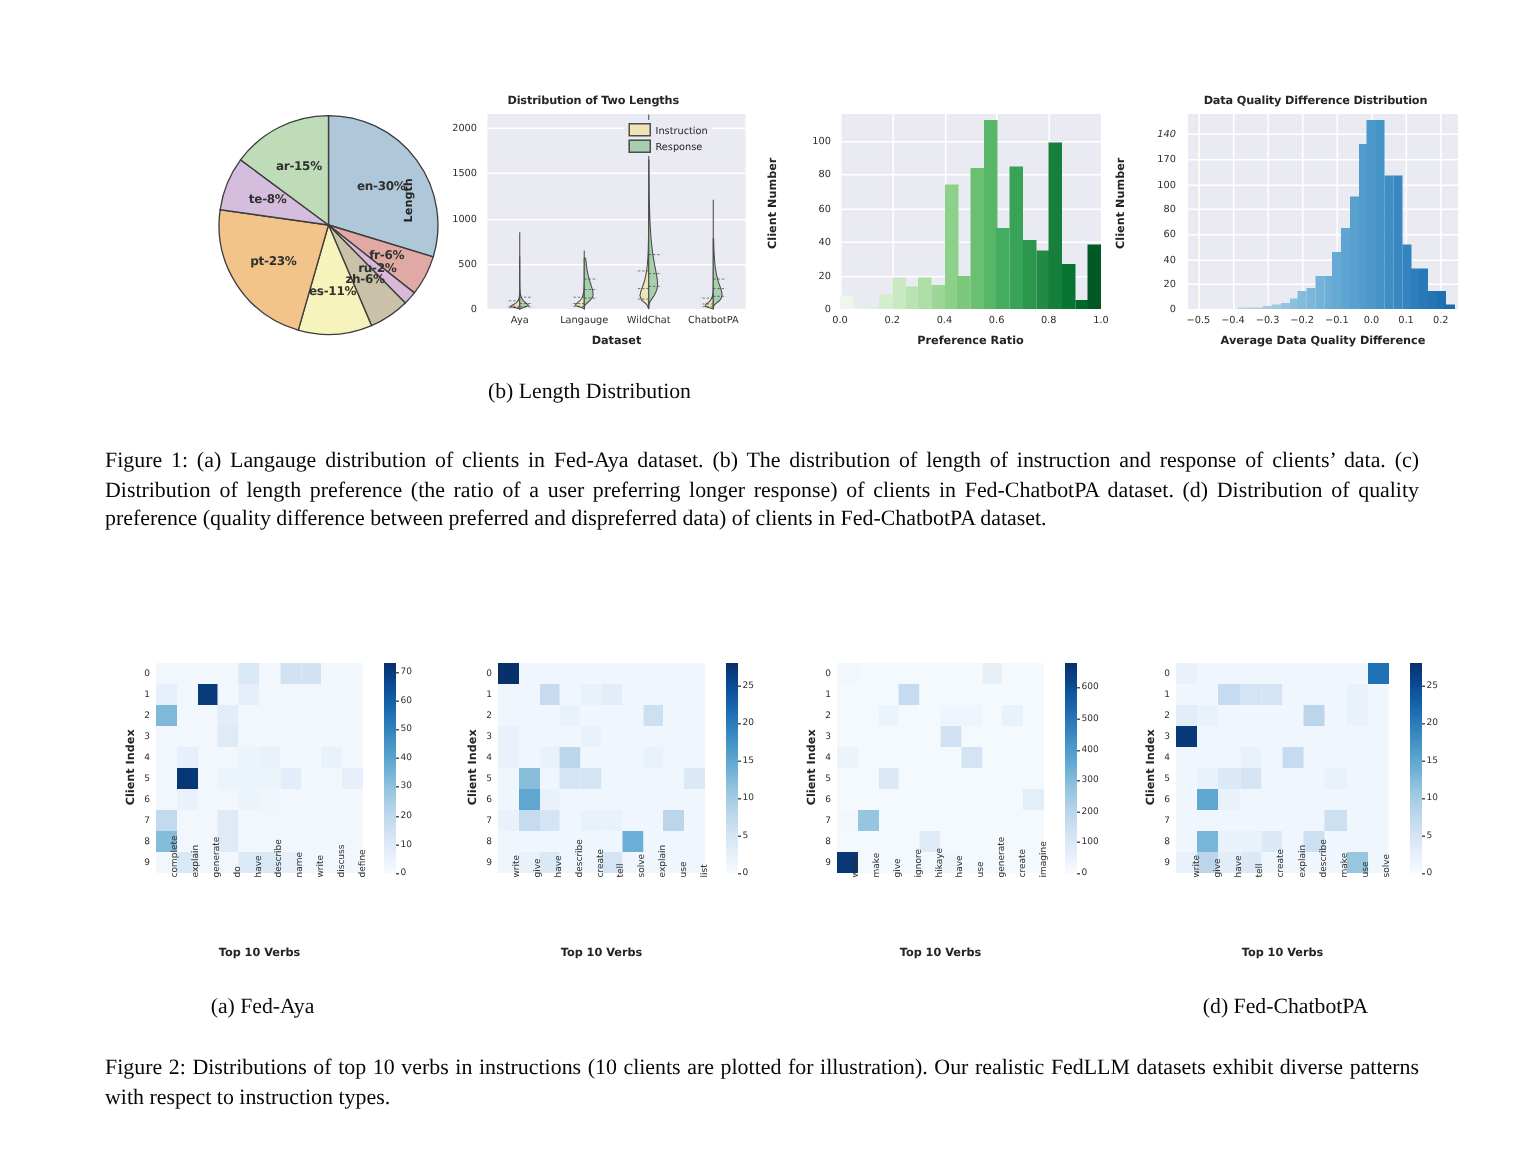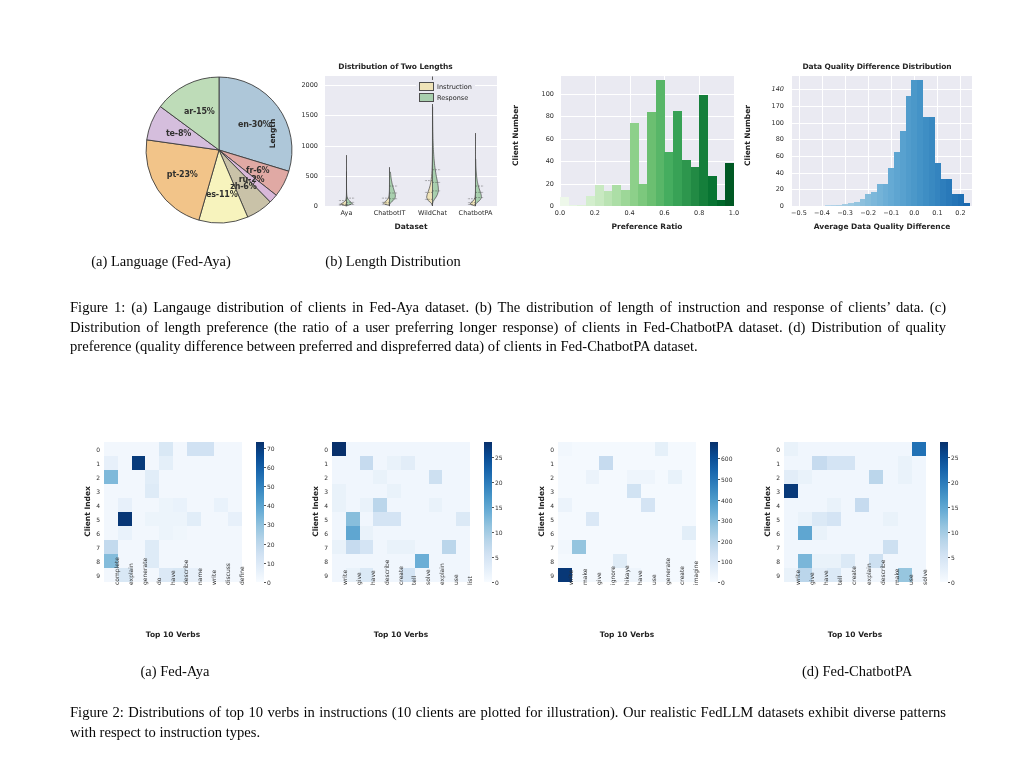--- a/index.html
+++ b/index.html
@@ -145,21 +145,21 @@
         </div>
       <div class="axname" style="left:47px;width:172px;top:160px;text-align:center;">Dataset</div>
       <div class="axname vert" style="left:-6px;top:72px;width:40px;text-align:center;margin-left:-20px;margin-top:-5px;">Length</div>
       <div id="violin-ticks">
           <div class="ytick" style="left:10px;width:30px;top:144px;">0</div>
           <div class="ytick" style="left:10px;width:30px;top:113.76744186046511px;">500</div>
           <div class="ytick" style="left:10px;width:30px;top:83.53488372093022px;">1000</div>
           <div class="ytick" style="left:10px;width:30px;top:53.30232558139535px;">1500</div>
           <div class="ytick" style="left:10px;width:30px;top:23.069767441860463px;">2000</div>
           <div class="xtick" style="left:68.5px;top:147px;">Aya</div>
-          <div class="xtick" style="left:111.5px;top:147px;">ChatbotIT</div>
+          <div class="xtick" style="left:111.5px;top:147px;">Langauge</div>
           <div class="xtick" style="left:154.5px;top:147px;">WildChat</div>
           <div class="xtick" style="left:197.5px;top:147px;">ChatbotPA</div>
         </div>
       <div class="legend" style="left:138px;top:18px;">
         <div class="lgrow">
           <span class="lgsw" style="background:#efe3b8;"></span>
           <span class="lgtx">Instruction</span>
         </div>
         <div class="lgrow">
           <span class="lgsw" style="background:#a8cfae;"></span>
@@ -283,21 +283,20 @@
           <div class="xtick" style="left:103.0769230769231px;top:147px;">−0.3</div>
           <div class="xtick" style="left:126.15384615384615px;top:147px;">−0.2</div>
           <div class="xtick" style="left:149.23076923076923px;top:147px;">−0.1</div>
           <div class="xtick" style="left:172.30769230769232px;top:147px;">0.0</div>
           <div class="xtick" style="left:195.3846153846154px;top:147px;">0.1</div>
           <div class="xtick" style="left:218.46153846153845px;top:147px;">0.2</div>
         </div>
     </div>
   </div>
 
-  <div class="subcap" style="left:46px;top:253px;width:230px;">(a)  Language (Fed-Aya)</div>
   <div class="subcap" style="left:278px;top:253px;width:230px;">(b)  Length Distribution</div>
 
   <div class="figcap" style="left:70px;top:298px;width:876px;">Figure 1: (a) Langauge distribution of clients in Fed-Aya dataset. (b) The distribution of length of instruction and response of clients’ data. (c) Distribution of length preference (the ratio of a user preferring longer response) of clients in Fed-ChatbotPA dataset. (d) Distribution of quality preference (quality difference between preferred and dispreferred data) of clients in Fed-ChatbotPA dataset.</div>
 
   <div class="fig1row" style="top:428px;height:230px;">
 
     <div class="panel mplot" style="left:60px;top:0;width:230px;height:230px;">
       <div id="hm0">
           <div style="position:absolute;left:44px;top:14px;width:138px;height:140px;background:#f7fbff;"></div>
           <div class="hm-cell" style="left:44px;top:14px;width:14.100000000000001px;height:14.3px;background:rgb(242,247,253);"></div>

